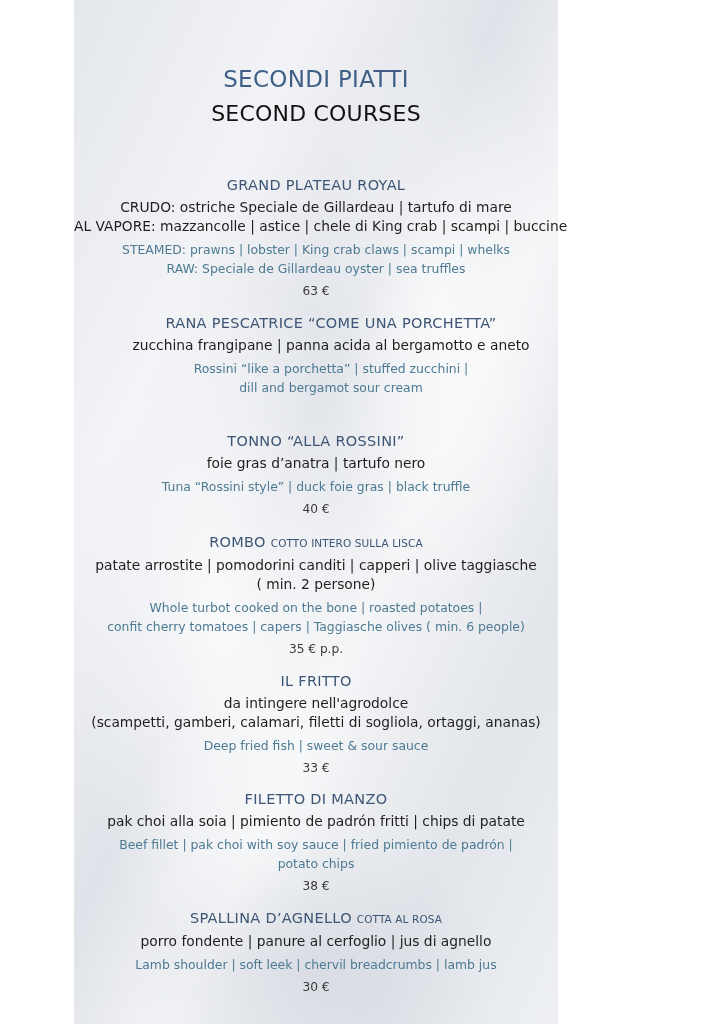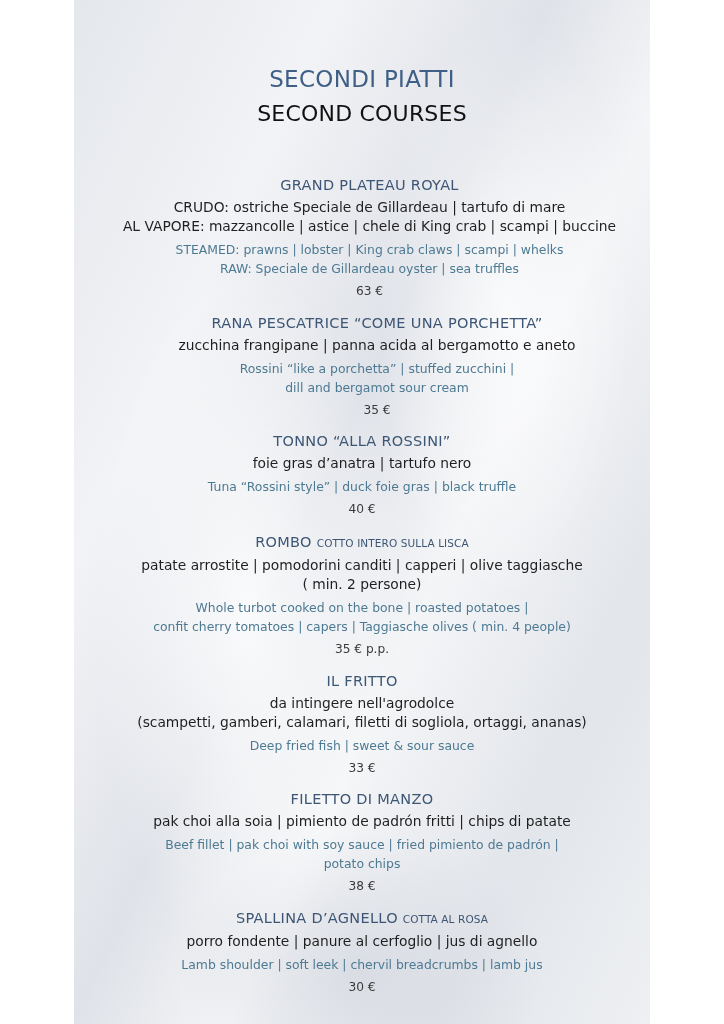--- a/index.html
+++ b/index.html
@@ -1,21 +1,21 @@
 <!DOCTYPE html>
 <html><head>
   <meta charset="utf-8">
   <style>
     html, body { margin: 0; padding: 0; }
     body {
       width: 724px; height: 1024px; background: #ffffff; position: relative; overflow: hidden;
       font-family: "DejaVu Sans", sans-serif;
     }
     .page {
-      position: absolute; left: 74px; top: 0; width: 576px; height: 1024px;
+      position: absolute; left: 74px; top: 0; width: 484px; height: 1024px;
       background:
         radial-gradient(ellipse 220px 500px at 30% 60%, rgba(255,255,255,0.85), rgba(255,255,255,0) 70%),
         radial-gradient(ellipse 180px 420px at 75% 30%, rgba(255,255,255,0.7), rgba(255,255,255,0) 70%),
         radial-gradient(ellipse 260px 200px at 50% 95%, rgba(210,214,222,0.7), rgba(255,255,255,0) 70%),
         linear-gradient(115deg, #e4e7ec 0%, #f2f3f6 25%, #dfe2e8 45%, #f4f5f7 60%, #e2e5ea 80%, #eef0f3 100%);
       text-align: center;
     }
     .title-it {
       position: absolute; top: 66px; left: 0; right: 0;
       font-size: 23px; color: #3f5f86; letter-spacing: 0.3px; font-weight: normal;
@@ -34,21 +34,21 @@
     .gap-m { margin-top: 4px; }
     .line { display: block; white-space: nowrap; }
   </style>
 </head>
 <body>
 
 <div class="page">
   <div class="title-it">SECONDI PIATTI</div>
   <div class="title-en">SECOND COURSES</div>
 
-  <div class="item" style="top:175px;padding-left:15px;">
+  <div class="item" style="top:175px;">
     <div class="name">GRAND PLATEAU ROYAL</div>
     <div class="it gap-s">
       <span class="line">CRUDO: ostriche Speciale de Gillardeau | tartufo di mare</span>
       <span class="line">AL VAPORE: mazzancolle | astice | chele di King crab | scampi | buccine</span>
     </div>
     <div class="en gap-m">
       <span class="line">STEAMED: prawns | lobster | King crab claws | scampi | whelks</span>
       <span class="line">RAW: Speciale de Gillardeau oyster | sea truffles</span>
     </div>
     <div class="price">63 €</div>
@@ -56,21 +56,20 @@
 
   <div class="item" style="top:313px;padding-left:30px;">
     <div class="name">RANA PESCATRICE “COME UNA PORCHETTA”</div>
     <div class="it gap-s">
       <span class="line">zucchina frangipane | panna acida al bergamotto e aneto</span>
     </div>
     <div class="en gap-m">
       <span class="line">Rossini “like a porchetta” | stuffed zucchini |</span>
       <span class="line">dill and bergamot sour cream</span>
     </div>
-    <div class="price">35 €</div>
   </div>
 
   <div class="item" style="top:431px;">
     <div class="name">TONNO “ALLA ROSSINI”</div>
     <div class="it gap-s">
       <span class="line">foie gras d’anatra | tartufo nero</span>
     </div>
     <div class="en gap-m">
       <span class="line">Tuna “Rossini style” | duck foie gras | black truffle</span>
     </div>
@@ -81,21 +80,21 @@
     <div class="name">
       <span>ROMBO</span>
       <span class="sub">COTTO INTERO SULLA LISCA</span>
     </div>
     <div class="it gap-s">
       <span class="line">patate arrostite | pomodorini canditi | capperi | olive taggiasche</span>
       <span class="line">( min. 2 persone)</span>
     </div>
     <div class="en gap-m">
       <span class="line">Whole turbot cooked on the bone | roasted potatoes |</span>
-      <span class="line">confit cherry tomatoes | capers | Taggiasche olives ( min. 4 people)</span>
+      <span class="line">confit cherry tomatoes | capers | Taggiasche olives ( min. 6 people)</span>
     </div>
     <div class="price">35 € p.p.</div>
   </div>
 
   <div class="item" style="top:671px;">
     <div class="name">IL FRITTO</div>
     <div class="it gap-s">
       <span class="line">da intingere nell'agrodolce</span>
       <span class="line">(scampetti, gamberi, calamari, filetti di sogliola, ortaggi, ananas)</span>
     </div>

